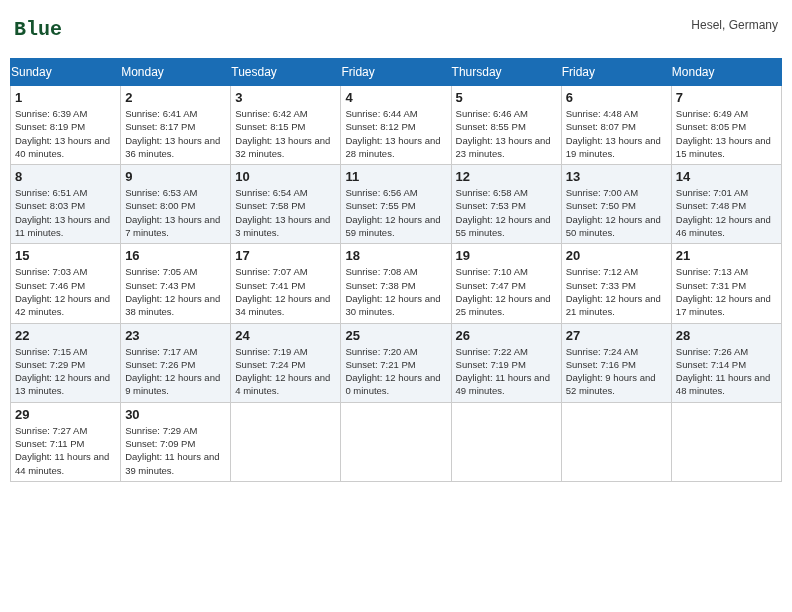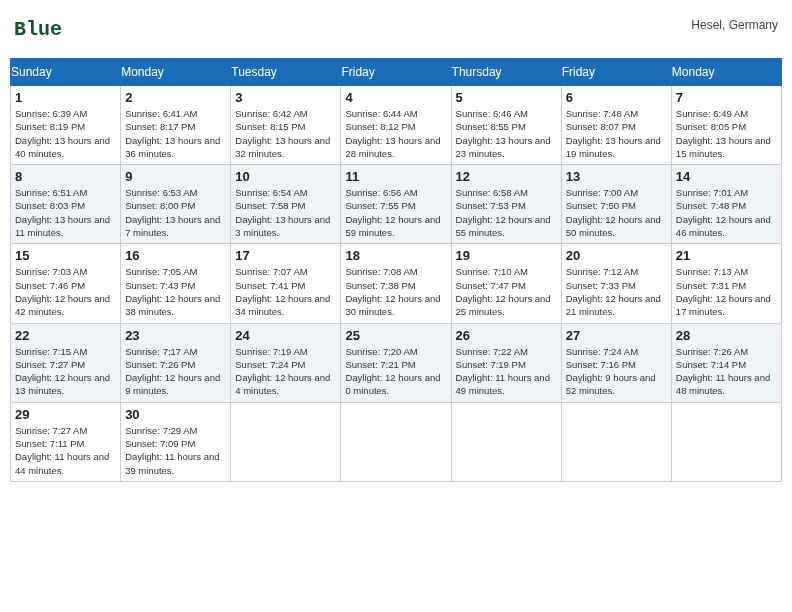--- a/index.html
+++ b/index.html
@@ -145,21 +145,21 @@
         <span class="day-num">5</span>
         <div class="day-info">
           <span>Sunrise: 6:46 AM</span><br>
           <span>Sunset: 8:55 PM</span><br>
           <span>Daylight: 13 hours and 23 minutes.</span>
         </div>
       </td>
         <td>
         <span class="day-num">6</span>
         <div class="day-info">
-          <span>Sunrise: 7:48 AM</span><br>
+          <span>Sunrise: 4:48 AM</span><br>
           <span>Sunset: 8:07 PM</span><br>
           <span>Daylight: 13 hours and 19 minutes.</span>
         </div>
       </td>
         <td>
         <span class="day-num">7</span>
         <div class="day-info">
           <span>Sunrise: 6:49 AM</span><br>
           <span>Sunset: 8:05 PM</span><br>
           <span>Daylight: 13 hours and 15 minutes.</span>
@@ -280,21 +280,21 @@
           <span>Sunset: 7:31 PM</span><br>
           <span>Daylight: 12 hours and 17 minutes.</span>
         </div>
       </td>
       </tr>
       <tr class="row-shaded">
         <td>
         <span class="day-num">22</span>
         <div class="day-info">
           <span>Sunrise: 7:15 AM</span><br>
-          <span>Sunset: 7:27 PM</span><br>
+          <span>Sunset: 7:29 PM</span><br>
           <span>Daylight: 12 hours and 13 minutes.</span>
         </div>
       </td>
         <td>
         <span class="day-num">23</span>
         <div class="day-info">
           <span>Sunrise: 7:17 AM</span><br>
           <span>Sunset: 7:26 PM</span><br>
           <span>Daylight: 12 hours and 9 minutes.</span>
         </div>

